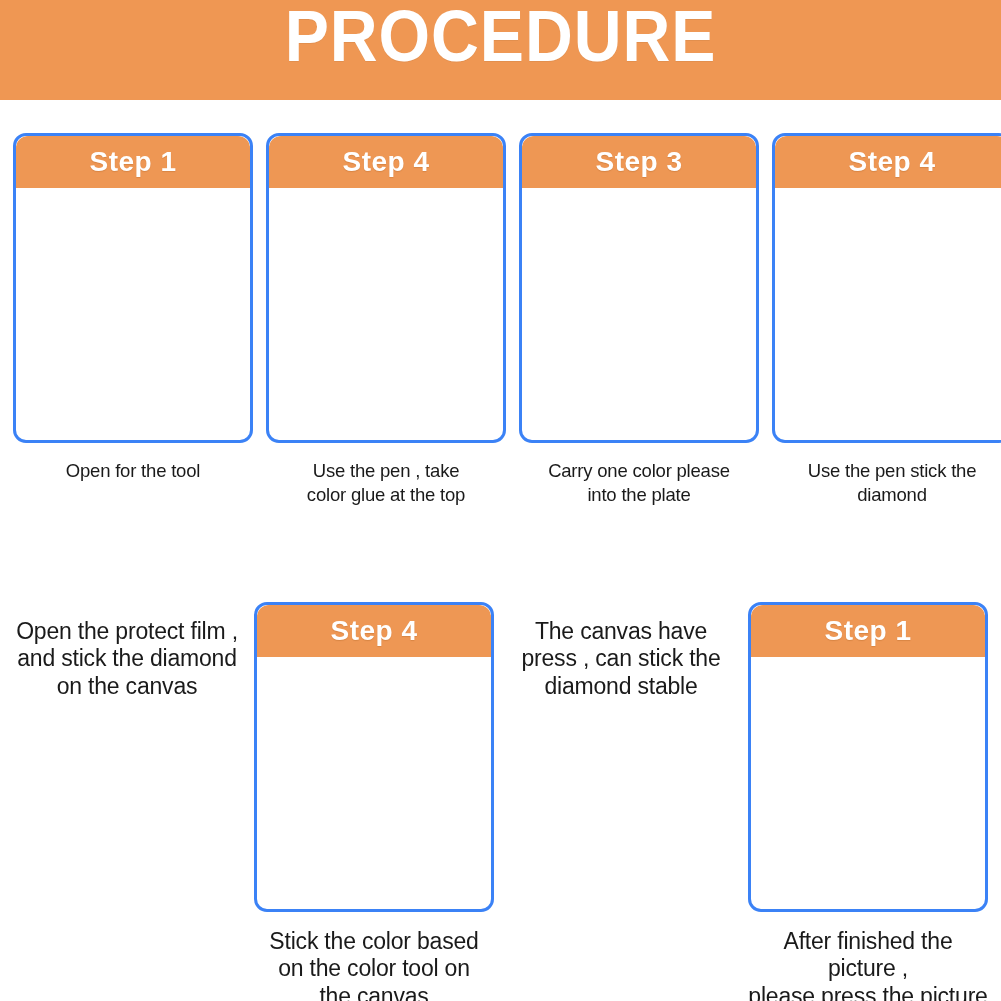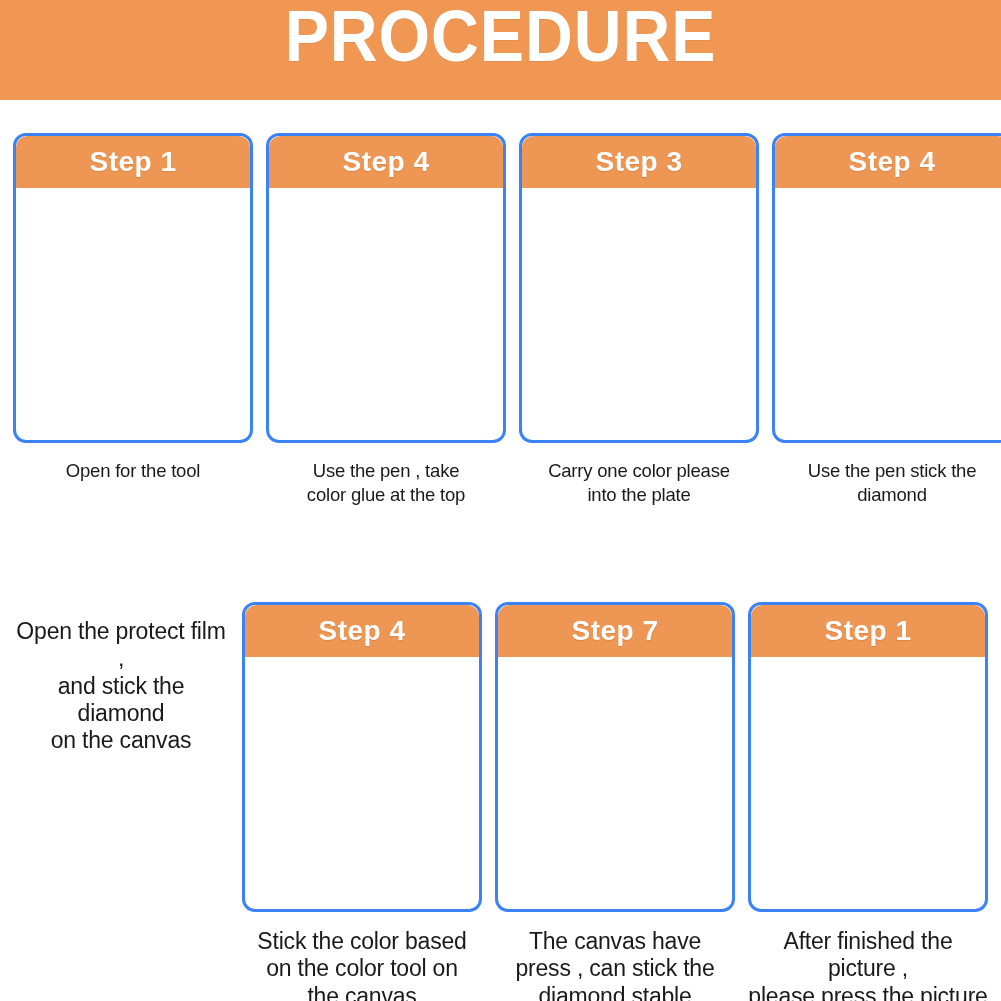--- a/index.html
+++ b/index.html
@@ -322,54 +322,20 @@
               </div>
             </div>
           </div>
         </div>
         <div class="caption tight">Stick the color based
 on the color tool on
 the canvas</div>
       </div>
 
       <div class="cell">
-        <div class="card tall">
-          <div class="card-header">
-            <span class="card-header-title">Step 7</span>
-          </div>
-          <div class="card-body">
-            <div class="photo">
-              <div class="bg-white"></div>
-              <div class="mosaic" id="m7">
-                  <i class="mbead" style="left:-4px;top:-2px;width:12px;height:12px;background:#b9cf6e;"></i>
-                  <i class="mbead" style="left:9px;top:-2px;width:12px;height:12px;background:#b9cf6e;"></i>
-                  <i class="mbead" style="left:22px;top:-2px;width:12px;height:12px;background:#b9cf6e;"></i>
-                  <i class="mbead" style="left:35px;top:-2px;width:12px;height:12px;background:#7fa04a;"></i>
-                  <i class="mbead" style="left:48px;top:-2px;width:12px;height:12px;background:#6b4f66;"></i>
-                  <i class="mbead" style="left:61px;top:-2px;width:12px;height:12px;background:#4a2a2e;"></i>
-                  <i class="mbead" style="left:74px;top:-2px;width:12px;height:12px;background:#4a2a2e;"></i>
-                  <i class="mbead" style="left:87px;top:-2px;width:12px;height:12px;background:#4a2a2e;"></i>
-                  <i class="mbead" style="left:100px;top:-2px;width:12px;height:12px;background:#4a2a2e;"></i>
-                  <i class="mbead" style="left:113px;top:-2px;width:12px;height:12px;background:#4a2a2e;"></i>
-                  <i class="mbead" style="left:126px;top:-2px;width:12px;height:12px;background:#6b4f66;"></i>
-                  <i class="mbead" style="left:139px;top:-2px;width:12px;height:12px;background:#7fa04a;"></i>
-                  <i class="mbead" style="left:152px;top:-2px;width:12px;height:12px;background:#cfc4d6;"></i>
-                  <i class="mbead" style="left:165px;top:-2px;width:12px;height:12px;background:#cfc4d6;"></i>
-                  <i class="mbead" style="left:178px;top:-2px;width:12px;height:12px;background:#efe6ea;"></i>
-                  <i class="mbead" style="left:191px;top:-2px;width:12px;height:12px;background:#efe6ea;"></i>
-                  <i class="mbead" style="left:204px;top:-2px;width:12px;height:12px;background:#cfc4d6;"></i>
-                  <i class="mbead" style="left:217px;top:-2px;width:12px;height:12px;background:#b9cf6e;"></i>
-                  <i class="mbead" style="left:230px;top:-2px;width:12px;height:12px;background:#7fa04a;"></i>
-                </div>
-
-              <div class="pen" style="left:-14px; top:-26px; width:30px; height:118px; transform:rotate(-38deg); transform-origin:top center; border-radius:10px;"></div>
-
-            </div>
-          </div>
-        </div>
         <div class="caption tight">The canvas have
 press , can stick the
 diamond stable</div>
       </div>
 
       <div class="cell">
         <div class="card tall">
           <div class="card-header">
             <span class="card-header-title">Step 1</span>
           </div>

